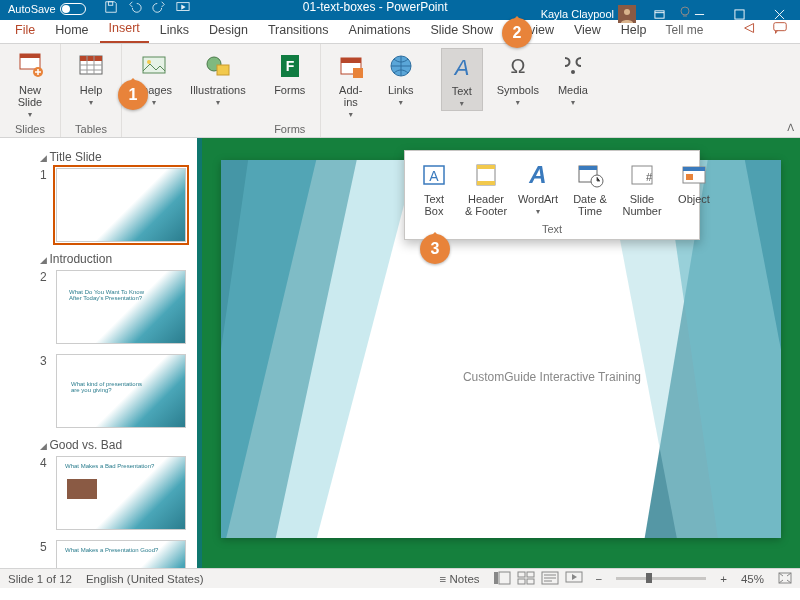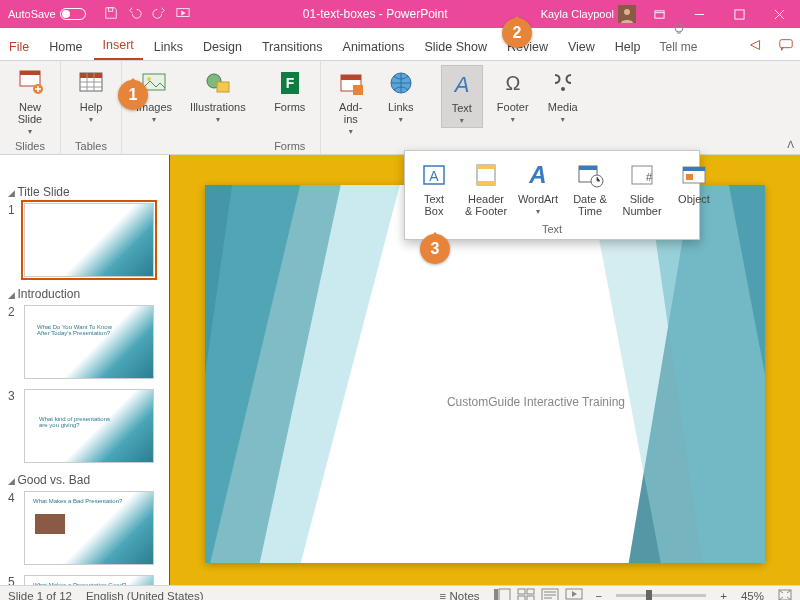--- a/index.html
+++ b/index.html
@@ -1,31 +1,31 @@
 <!DOCTYPE html>
 <html><head>
 <meta charset="utf-8">
 <style>
   * { box-sizing: border-box; margin: 0; padding: 0; font-family: "Segoe UI", Arial, sans-serif; }
   body { width: 800px; height: 600px; overflow: hidden; background: #fff; font-size: 12px; color: #444; }
   
-  .titlebar { background: #ec4899; height: 28px; display: flex; align-items: center; color: #fff; font-size: 12px; }
+  .titlebar { background: #0369a1; height: 20px; display: flex; align-items: flex-start; color: #fff; font-size: 12px; }
   .titlebar .left { display: flex; align-items: center; gap: 10px; padding-left: 8px; }
   .autosave { display: flex; align-items: center; gap: 4px; font-size: 11px; }
   .switch { width: 26px; height: 12px; border: 1px solid #fff; border-radius: 6px; position: relative; }
   .switch::after { content:""; position:absolute; width:8px; height:8px; border-radius:50%; background:#fff; top:1px; left:1px; }
   .qat { display:flex; gap:10px; align-items:center; margin-left:8px; }
   .qat svg { width:14px; height:14px; fill:#fff; opacity:.9; }
   .titlebar .center { flex:1; text-align:center; font-size:12px;margin-left:20px; }
   .titlebar .right { display:flex; align-items:center; gap:6px; padding-right:4px; }
   .titlebar .right .userbox { display:flex; align-items:center; gap:4px; font-size:11px; }
   .titlebar .winbtn { width:34px; height:28px; display:flex; align-items:center; justify-content:center; }
   .titlebar .winbtn svg { width:11px; height:11px; stroke:#fff; fill:none; stroke-width:1; }
   
-  .ribbon-tabs { background:#fff; border-bottom:1px solid #d4d4d4; height:33px; display:flex; align-items:flex-end; padding:0 0; gap:2px; }
+  .ribbon-tabs { background:#fff; border-bottom:1px solid #d4d4d4; height:24px; display:flex; align-items:flex-end; padding:0 6px; gap:2px; }
   .ribbon-tabs .tab { padding:6px 9px 6px; font-size:12.5px; color:#444; cursor:pointer; }
   .ribbon-tabs .tab.file { color:#b7472a; }
   .ribbon-tabs .tab.active { color:#b7472a; border-bottom:2px solid #b7472a; }
   .ribbon-tabs .spacer { flex:1; }
   .ribbon-tabs .tellme { display:flex; align-items:center; gap:4px; color:#666; padding:6px 8px;flex-direction:column; }
   .ribbon-tabs .share { padding:4px 6px; }
   .ribbon-tabs .share svg, .ribbon-tabs .comments svg { width:16px; height:16px; stroke:#b7472a; fill:none; }
   
   .ribbon { background:#f3f2f1; border-bottom:1px solid #d4d4d4; height:94px; display:flex; position:relative; }
   .group { border-right:1px solid #e1dfdd; padding:4px 10px 2px; display:flex; flex-direction:column; align-items:center; justify-content:space-between; }
@@ -37,29 +37,29 @@
   .rbtn .caret { font-size:8px; color:#666; }
   .rbtn.pressed { background:#d8d6d4; border:1px solid #c5c3c1; }
   .collapse { position:absolute; right:6px; bottom:4px; font-size:10px; color:#666; }
   
   .textpanel { position:absolute; top:150px; left:404px; width:296px; background:#fff; border:1px solid #c8c6c4; box-shadow:0 4px 10px rgba(0,0,0,.25); z-index:50; padding:6px 8px 4px; }
   .textpanel .row { display:flex; gap:10px; }
   .textpanel .rbtn { min-width:42px; }
   .textpanel .plabel { text-align:center; font-size:11px; color:#666; margin-top:4px; }
   
   .main { display:flex; height:430px; }
-  .thumbs { width:170px; border-right:1px solid #0f766e; overflow:hidden; padding:24px 8px 0; background:#fff; }
+  .thumbs { width:170px; border-right:5px solid #0f766e; overflow:hidden; padding:6px 8px 0; background:#fff;margin-left:32px; }
   .section { font-size:12px; color:#555; margin:6px 0 4px; }
   .section::before { content:"◢ "; font-size:9px; color:#777; }
   .thumbrow { display:flex; gap:6px; margin-bottom:10px; }
   .thumbnum { font-size:12px; color:#555; width:10px; }
   .thumb { width:130px; height:74px; border:1px solid #ccc; position:relative; background:linear-gradient(135deg,#fff 55%,#4aa6b8 75%,#2b7d8e 100%); }
   .thumb.sel { outline:2px solid #d35400; outline-offset:1px; }
   .thumb .txt { position:absolute; font-size:6px; color:#2b7d8e; }
-  .canvaswrap { flex:1; background:#eab308; display:flex; align-items:flex-end; justify-content:center; padding:22px 12px; overflow:hidden; }
+  .canvaswrap { flex:1; background:#15803d; display:flex; align-items:flex-start; justify-content:center; padding:22px 12px; overflow:hidden; }
   .canvas { width:560px; height:378px; background:#fff; box-shadow:0 2px 8px rgba(0,0,0,.25); position:relative; overflow:hidden; }
   .shape { position:absolute; }
   .canvas .watermark { position:absolute; right:140px; top:210px; font-size:12px; color:#888; }
   
   .status { height:20px; background:#f3f2f1; border-top:1px solid #d4d4d4; display:flex; align-items:center; font-size:11.5px; color:#555; padding:0 8px; gap:14px; }
   .status .spacer { flex:1; }
   .status .viewbtns { display:flex; gap:8px; align-items:center; }
   .status .slider { width:90px; height:3px; background:#c8c6c4; position:relative; }
   .status .slider::after { content:""; position:absolute; width:6px; height:10px; background:#666; top:-4px; left:30px; }
   
@@ -271,21 +271,21 @@
           </div>
         <div class="lbl">Text</div>
         <div class="caret">▾</div>
       </div>
       <div class="rbtn">
         <div class="ic">
             <svg width="28" height="28">
               <text x="14" y="21" font-size="20" fill="#555" text-anchor="middle">Ω</text>
             </svg>
           </div>
-        <div class="lbl">Footer</div>
+        <div class="lbl">Symbols</div>
         <div class="caret">▾</div>
       </div>
       <div class="rbtn">
         <div class="ic">
             <svg width="28" height="28">
               <path d="M6 6c6 0 6 8 0 8M22 6c-6 0-6 8 0 8" fill="none" stroke="#555" stroke-width="2"></path>
               <circle cx="14" cy="20" r="2" fill="#555"></circle>
             </svg>
           </div>
         <div class="lbl">Media</div>

